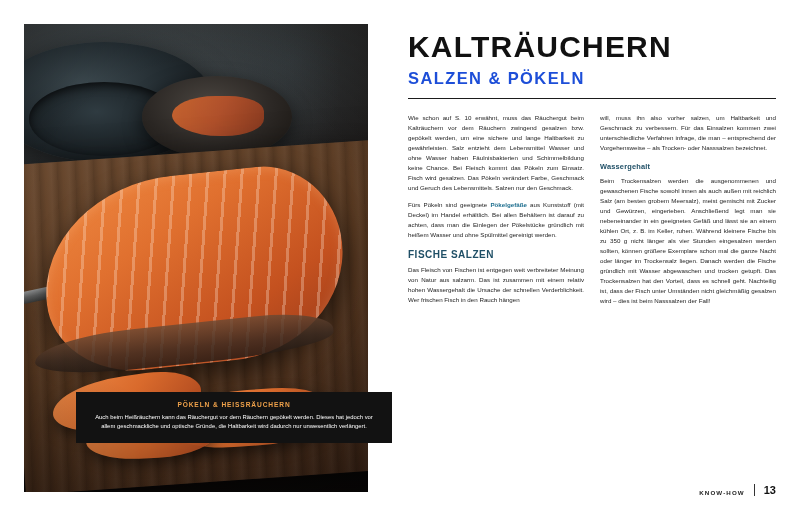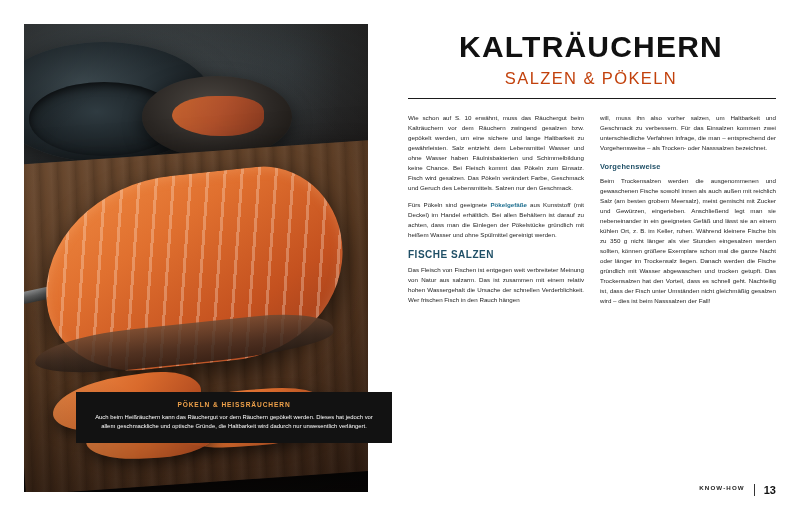--- a/index.html
+++ b/index.html
@@ -148,36 +148,36 @@
 
   
   .content {
     position: absolute;
     left: 408px;
     top: 24px;
     width: 368px;
     height: 468px;
   }
   .title-block {
-    text-align: center;
+    text-align: left;
     padding-right: 2px;
   }
   .title-main {
     font-size: 30px;
     font-weight: 700;
     letter-spacing: 1.2px;
     color: #111111;
     line-height: 1.02;
     margin: 8px 0 0 0;
   }
   .title-sub {
     font-size: 16.5px;
-    font-weight: 400;
+    font-weight: 700;
     letter-spacing: 1.4px;
-    color: #c2410c;
+    color: #1d4ed8;
     margin: 6px 0 0 0;
   }
   .rule {
     height: 1px;
     background: #1b1b1b;
     margin: 10px 0 14px 0;
   }
 
   .cols {
     display: flex;
@@ -236,21 +236,21 @@
     line-height: 1.58;
     margin: 0;
   }
 
   
   .footer {
     position: absolute;
     right: 24px;
     bottom: 20px;
     display: flex;
-    align-items: flex-start;
+    align-items: flex-end;
     gap: 9px;
   }
   .footer-label {
     font-size: 6.2px;
     font-weight: 700;
     letter-spacing: 1.1px;
     color: #222;
   }
   .footer-bar {
     width: 1px;
@@ -296,21 +296,21 @@
 
       <div class="col">
         <p class="body">Wie schon auf S. 10 erwähnt, muss das Räuchergut beim Kalträuchern vor dem Räuchern zwingend gesalzen bzw. gepökelt werden, um eine sichere und lange Haltbarkeit zu gewährleisten. Salz entzieht dem Lebensmittel Wasser und ohne Wasser haben Fäulnisbakterien und Schimmelbildung keine Chance. Bei Fleisch kommt das Pökeln zum Einsatz. Fisch wird gesalzen. Das Pökeln verändert Farbe, Geschmack und Geruch des Lebensmittels. Salzen nur den Geschmack.</p>
         <p class="body"><span>Fürs Pökeln sind geeignete </span><span class="hl">Pökelgefäße</span><span> aus Kunststoff (mit Deckel) im Handel erhältlich. Bei allen Behältern ist darauf zu achten, dass man die Einlegen der Pökelstücke gründlich mit heißem Wasser und ohne Spülmittel gereinigt werden.</span></p>
         <h3 class="sub">FISCHE SALZEN</h3>
         <p class="body">Das Fleisch von Fischen ist entgegen weit verbreiteter Meinung von Natur aus salzarm. Das ist zusammen mit einem relativ hohen Wassergehalt die Ursache der schnellen Verderblichkeit. Wer frischen Fisch in den Rauch hängen</p>
       </div>
 
       <div class="col">
         <p class="body">will, muss ihn also vorher salzen, um Haltbarkeit und Geschmack zu verbessern. Für das Einsalzen kommen zwei unterschiedliche Verfahren infrage, die man – entsprechend der Vorgehensweise – als Trocken- oder Nasssalzen bezeichnet.</p>
-        <h3 class="sub plain">Vorgehensweise</h3>
+        <h3 class="sub plain">Wassergehalt</h3>
         <p class="body">Beim Trockensalzen werden die ausgenommenen und gewaschenen Fische sowohl innen als auch außen mit reichlich Salz (am besten grobem Meersalz), meist gemischt mit Zucker und Gewürzen, eingerieben. Anschließend legt man sie nebeneinander in ein geeignetes Gefäß und lässt sie an einem kühlen Ort, z. B. im Keller, ruhen. Während kleinere Fische bis zu 350 g nicht länger als vier Stunden eingesalzen werden sollten, können größere Exemplare schon mal die ganze Nacht oder länger im Trockensalz liegen. Danach werden die Fische gründlich mit Wasser abgewaschen und trocken getupft. Das Trockensalzen hat den Vorteil, dass es schnell geht. Nachteilig ist, dass der Fisch unter Umständen nicht gleichmäßig gesalzen wird – dies ist beim Nasssalzen der Fall!</p>
       </div>
 
     </div>
   </div>
 
   <div class="callout">
     <div class="callout-title">PÖKELN &amp; HEISSRÄUCHERN</div>
     <p class="callout-text">Auch beim Heißräuchern kann das Räuchergut vor dem Räuchern gepökelt werden. Dieses hat jedoch vor allem geschmackliche und optische Gründe, die Haltbarkeit wird dadurch nur unwesentlich verlängert.</p>
   </div>

